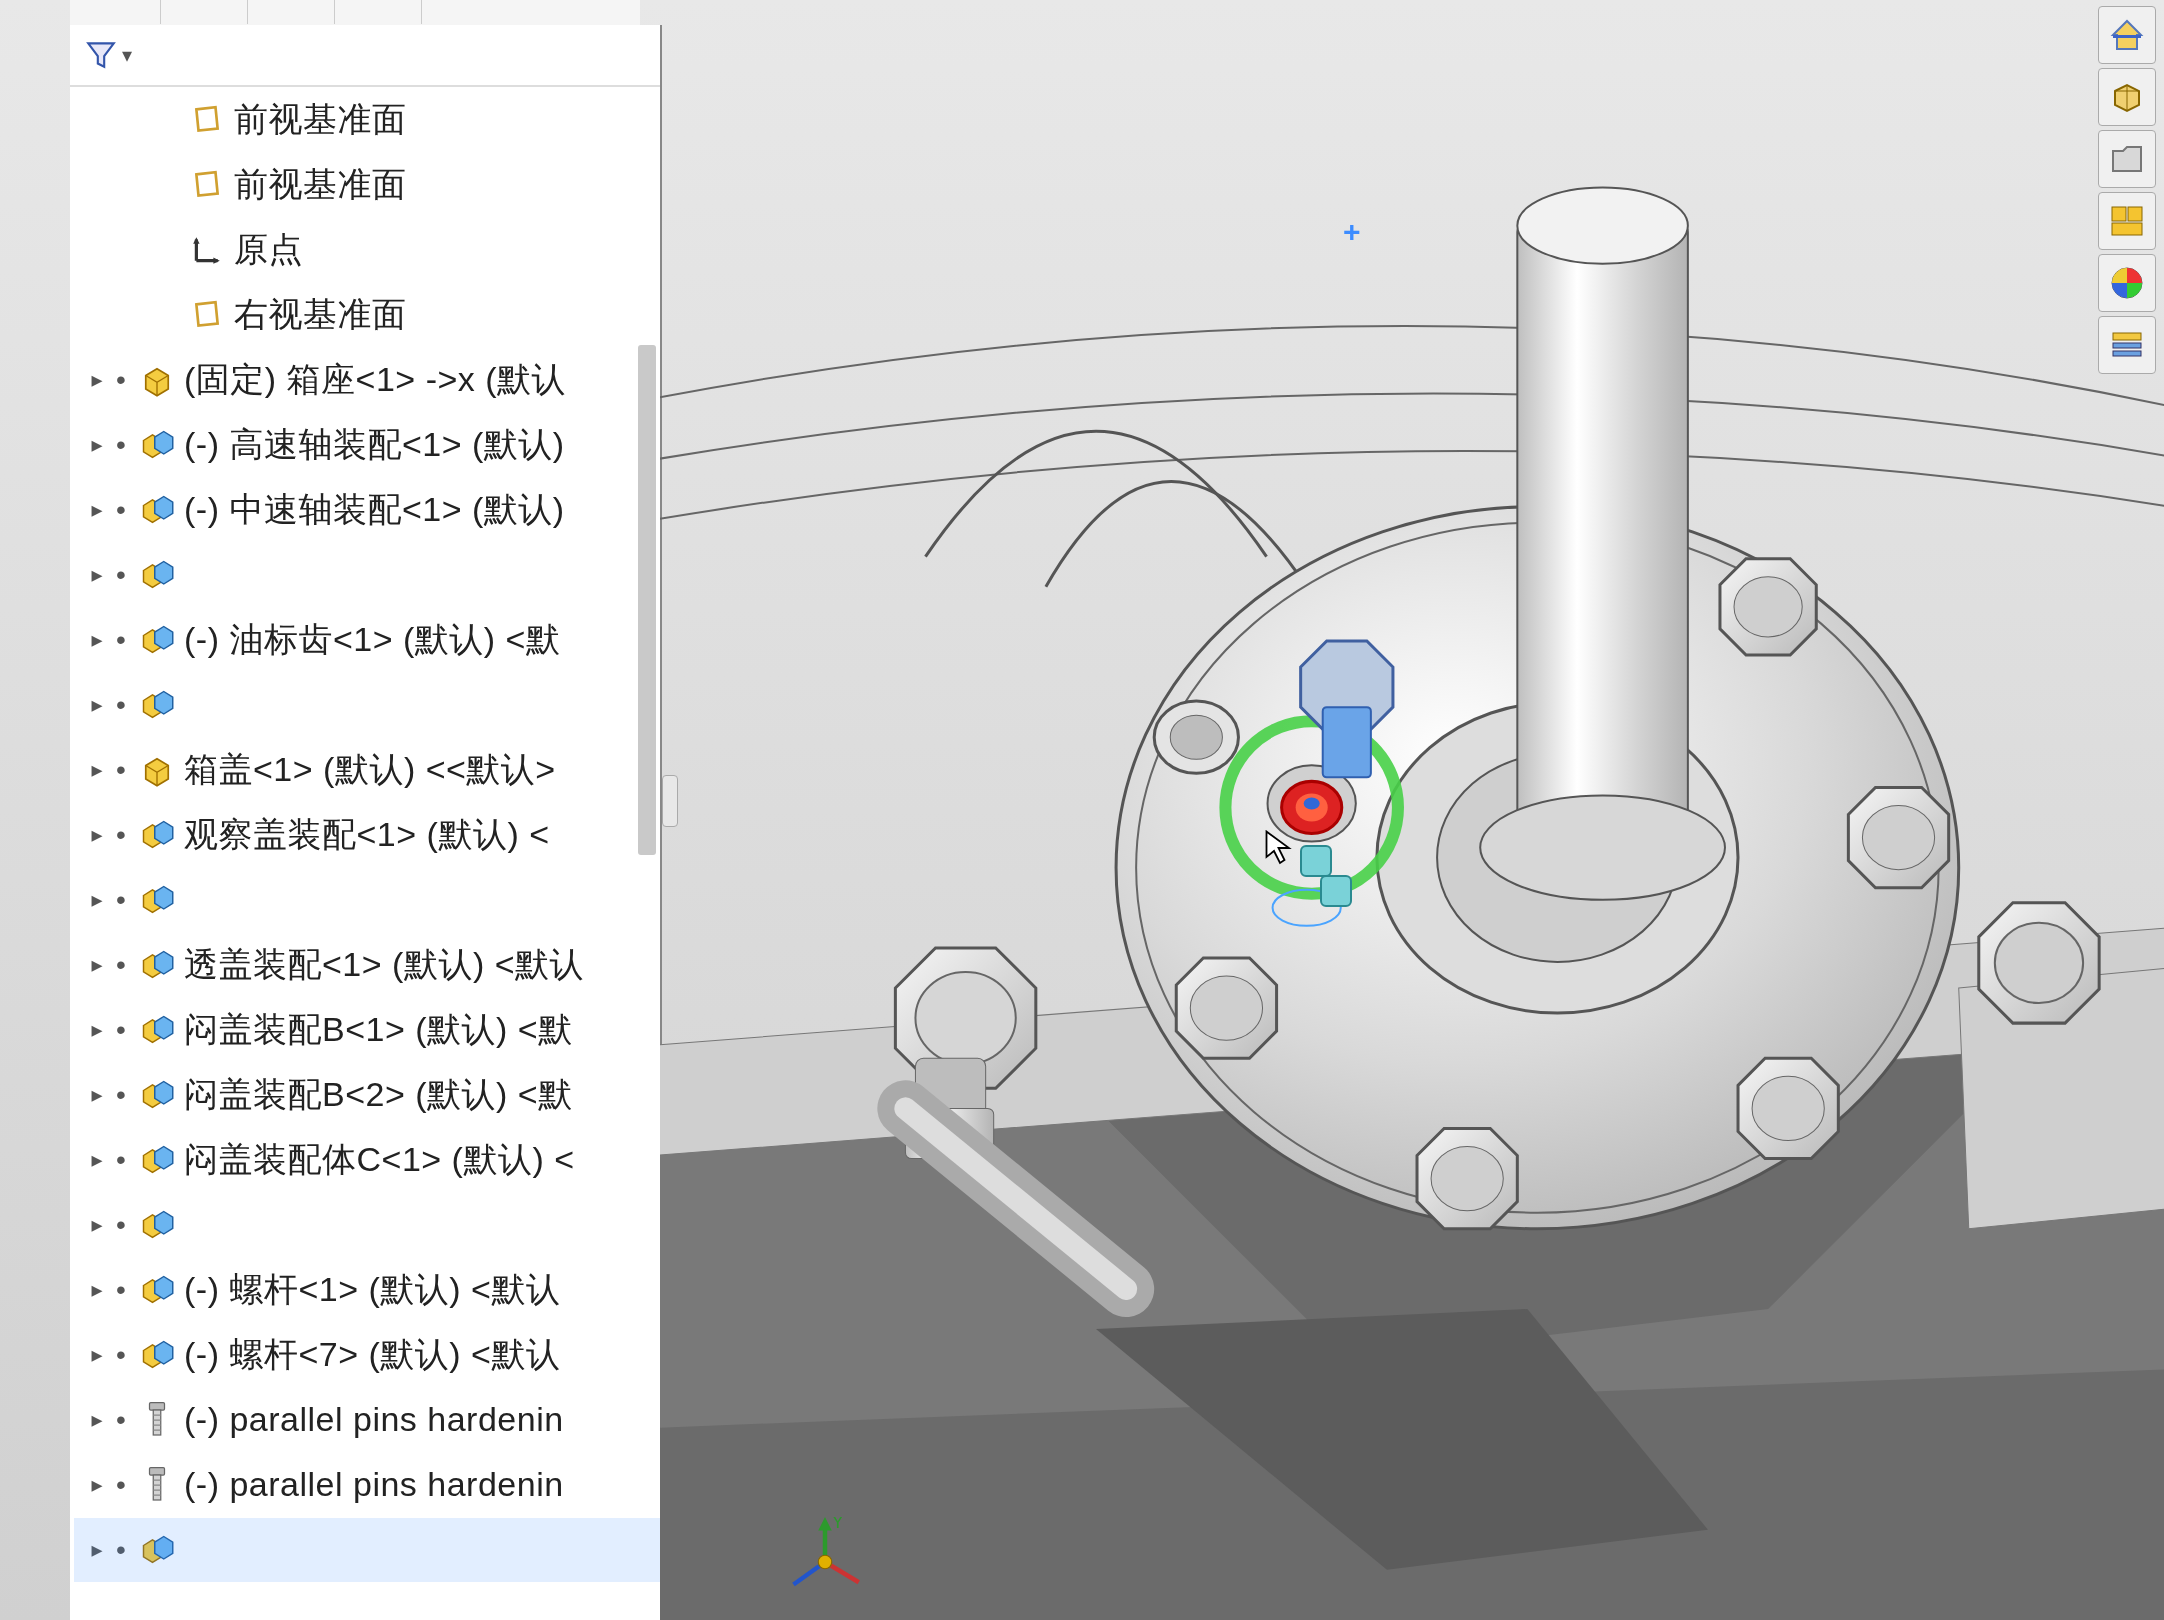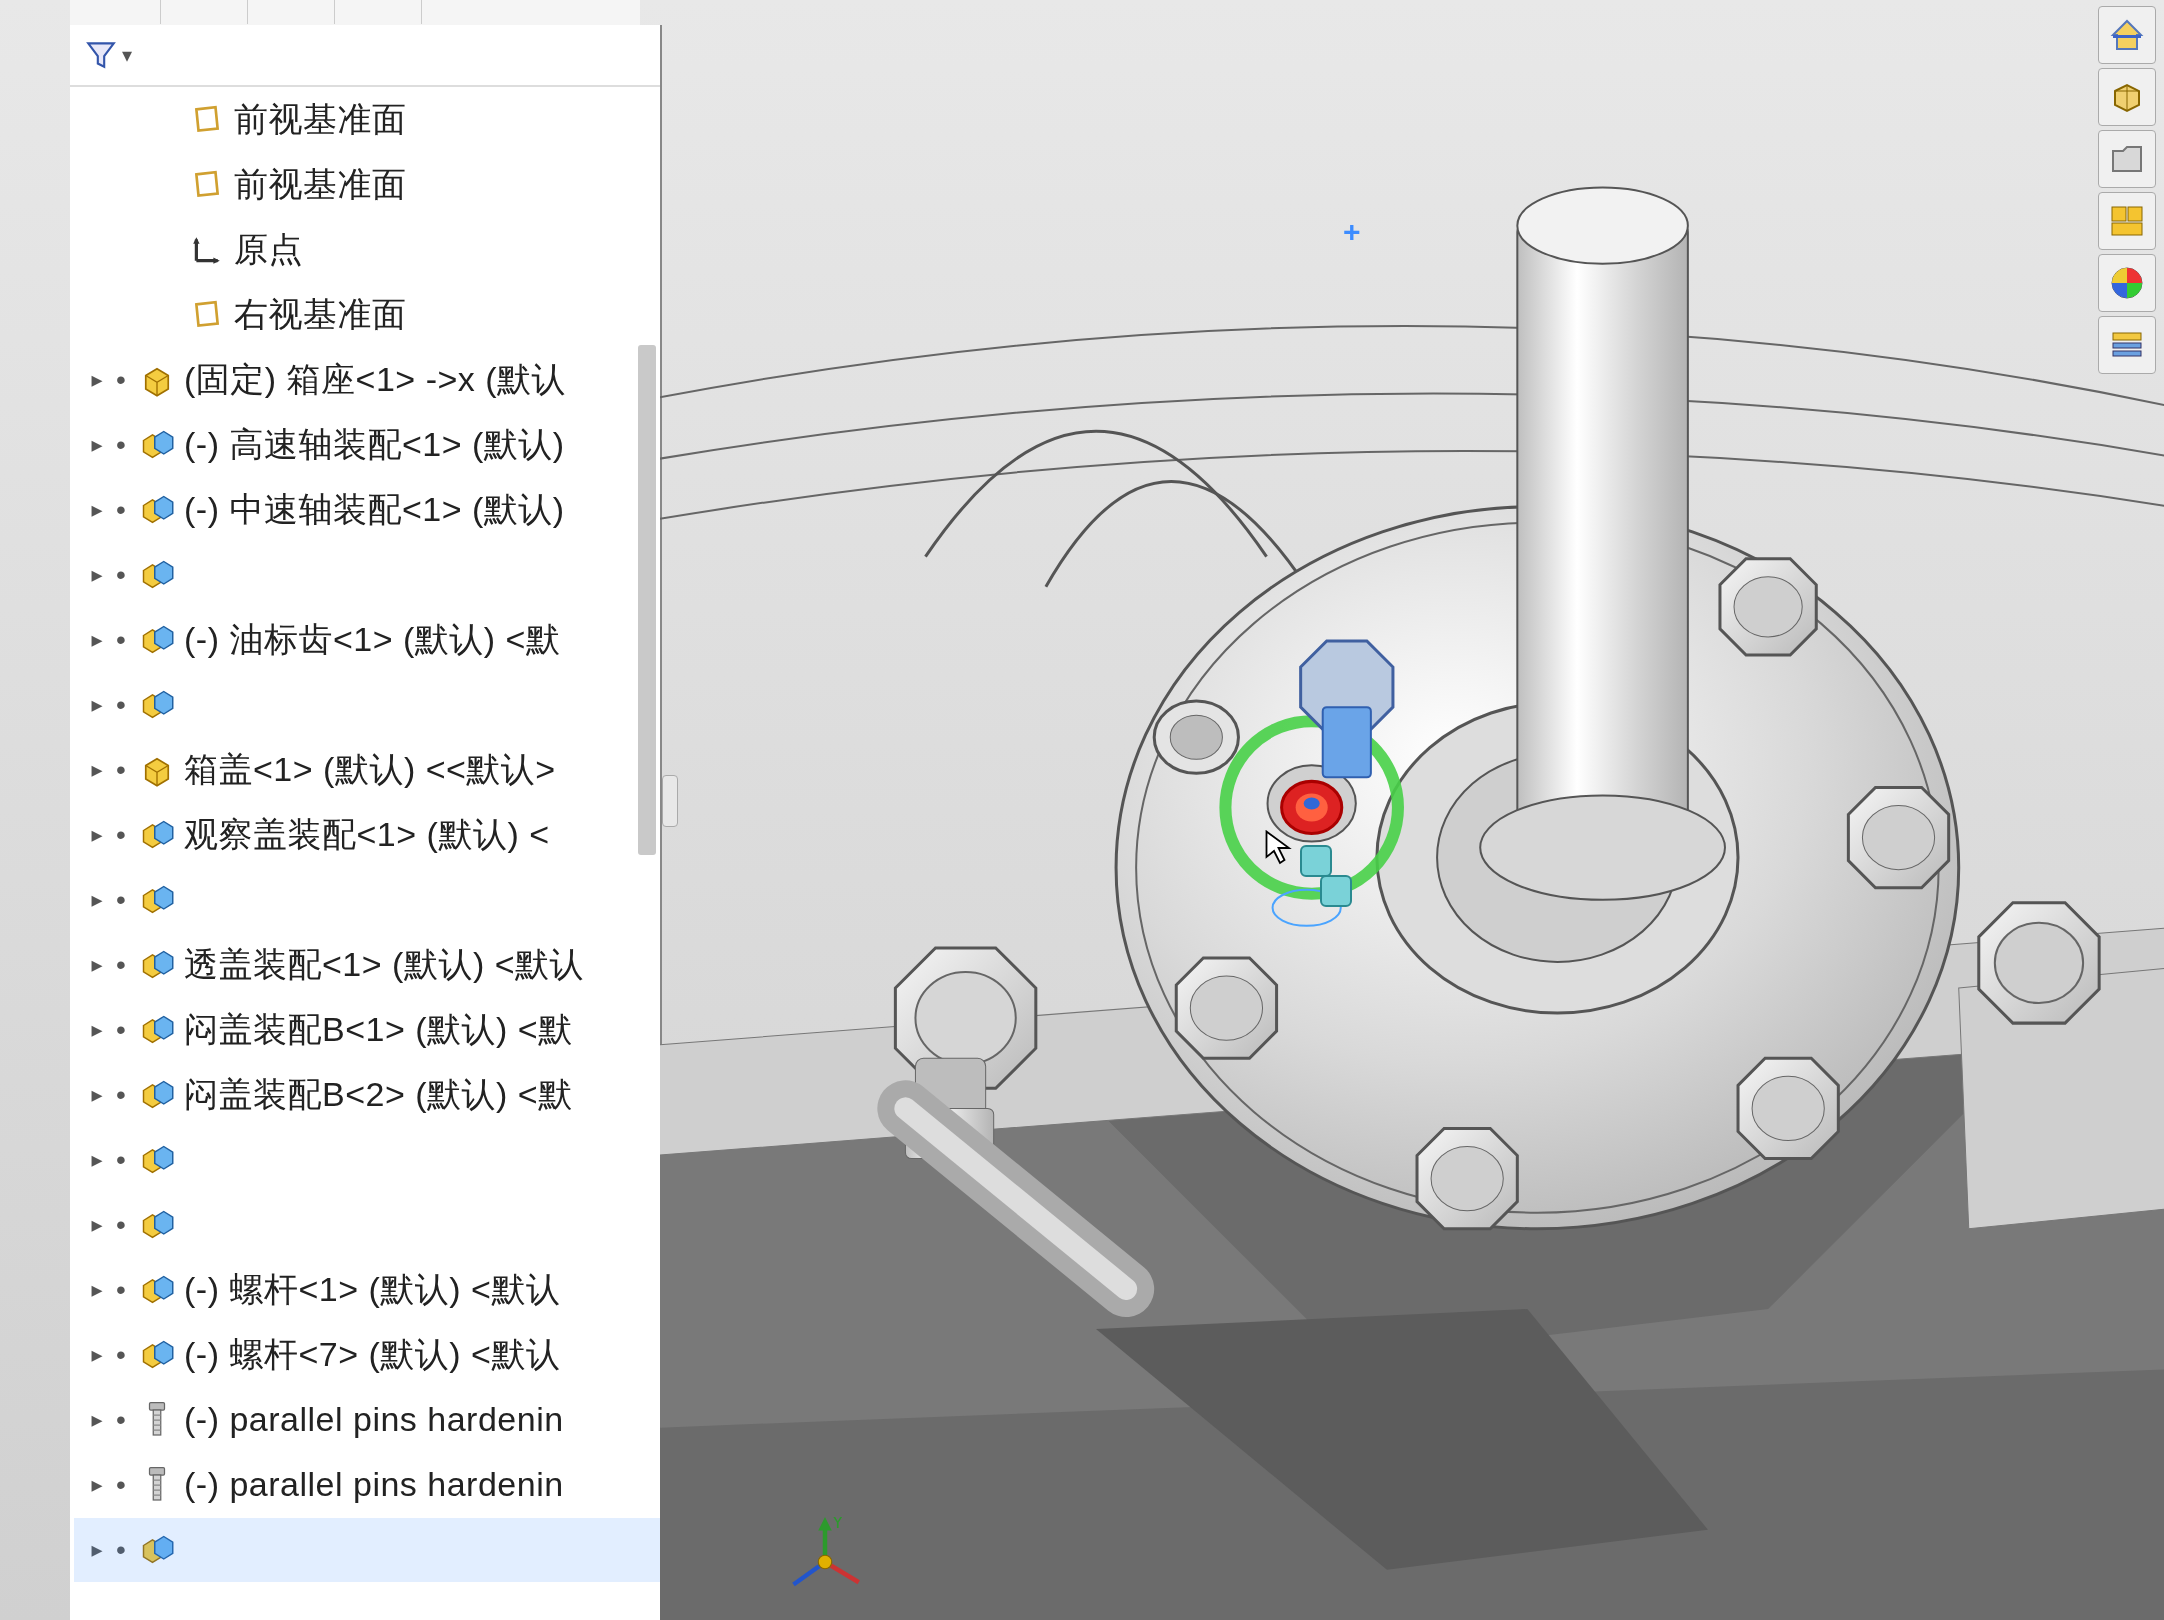--- a/index.html
+++ b/index.html
@@ -376,20 +376,21 @@
         </div>
         <div class="tree-item" style="position: relative;">
           <span class="caret">▸</span>
           <span class="dot">•</span>
           <span class="icon">
             <svg width="36" height="36" viewBox="0 0 32 32">
               <path d="M4 12 L12 7 L20 12 L20 22 L12 27 L4 22 Z" fill="#f4cc40" stroke="#a07000" stroke-width="1.3"></path>
               <path d="M14 9 L22 4 L30 9 L30 19 L22 24 L14 19 Z" fill="#6ab4f0" stroke="#2060a0" stroke-width="1.3"></path>
             </svg>
           </span>
+          <span class="label">闷盖装配体C&lt;1&gt; (默认) &lt;</span>
         </div>
         <div class="tree-item" style="position: relative;">
           <span class="caret">▸</span>
           <span class="dot">•</span>
           <span class="icon">
             <svg width="36" height="36" viewBox="0 0 32 32">
               <path d="M4 12 L12 7 L20 12 L20 22 L12 27 L4 22 Z" fill="#f4cc40" stroke="#a07000" stroke-width="1.3"></path>
               <path d="M14 9 L22 4 L30 9 L30 19 L22 24 L14 19 Z" fill="#6ab4f0" stroke="#2060a0" stroke-width="1.3"></path>
             </svg>
           </span>

